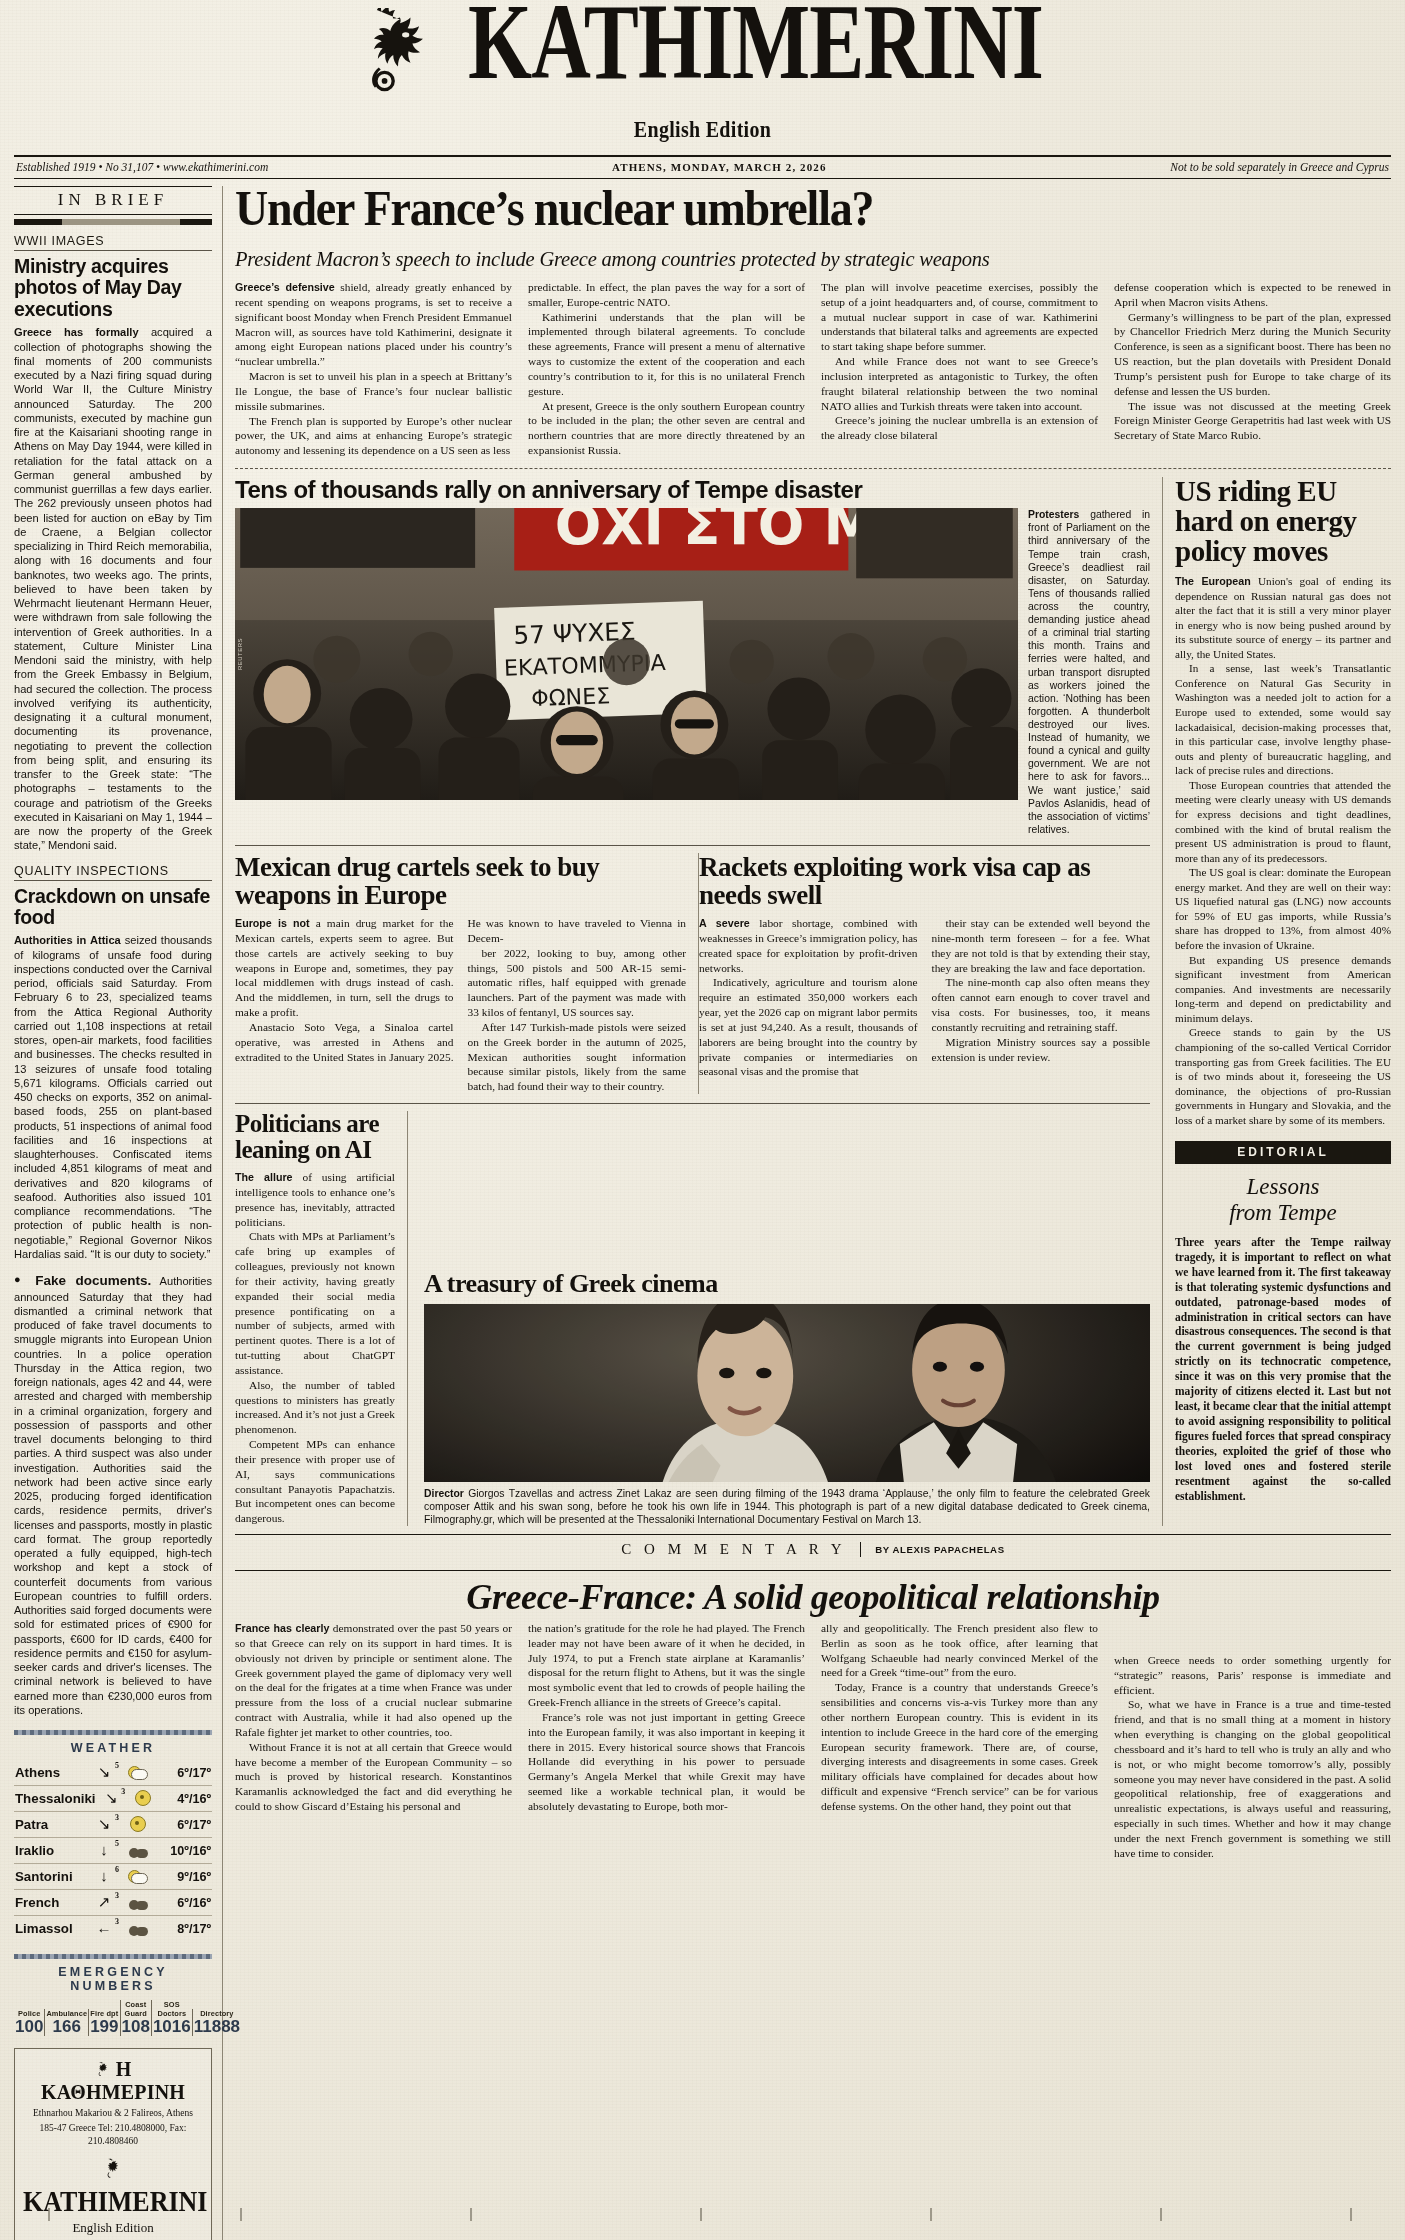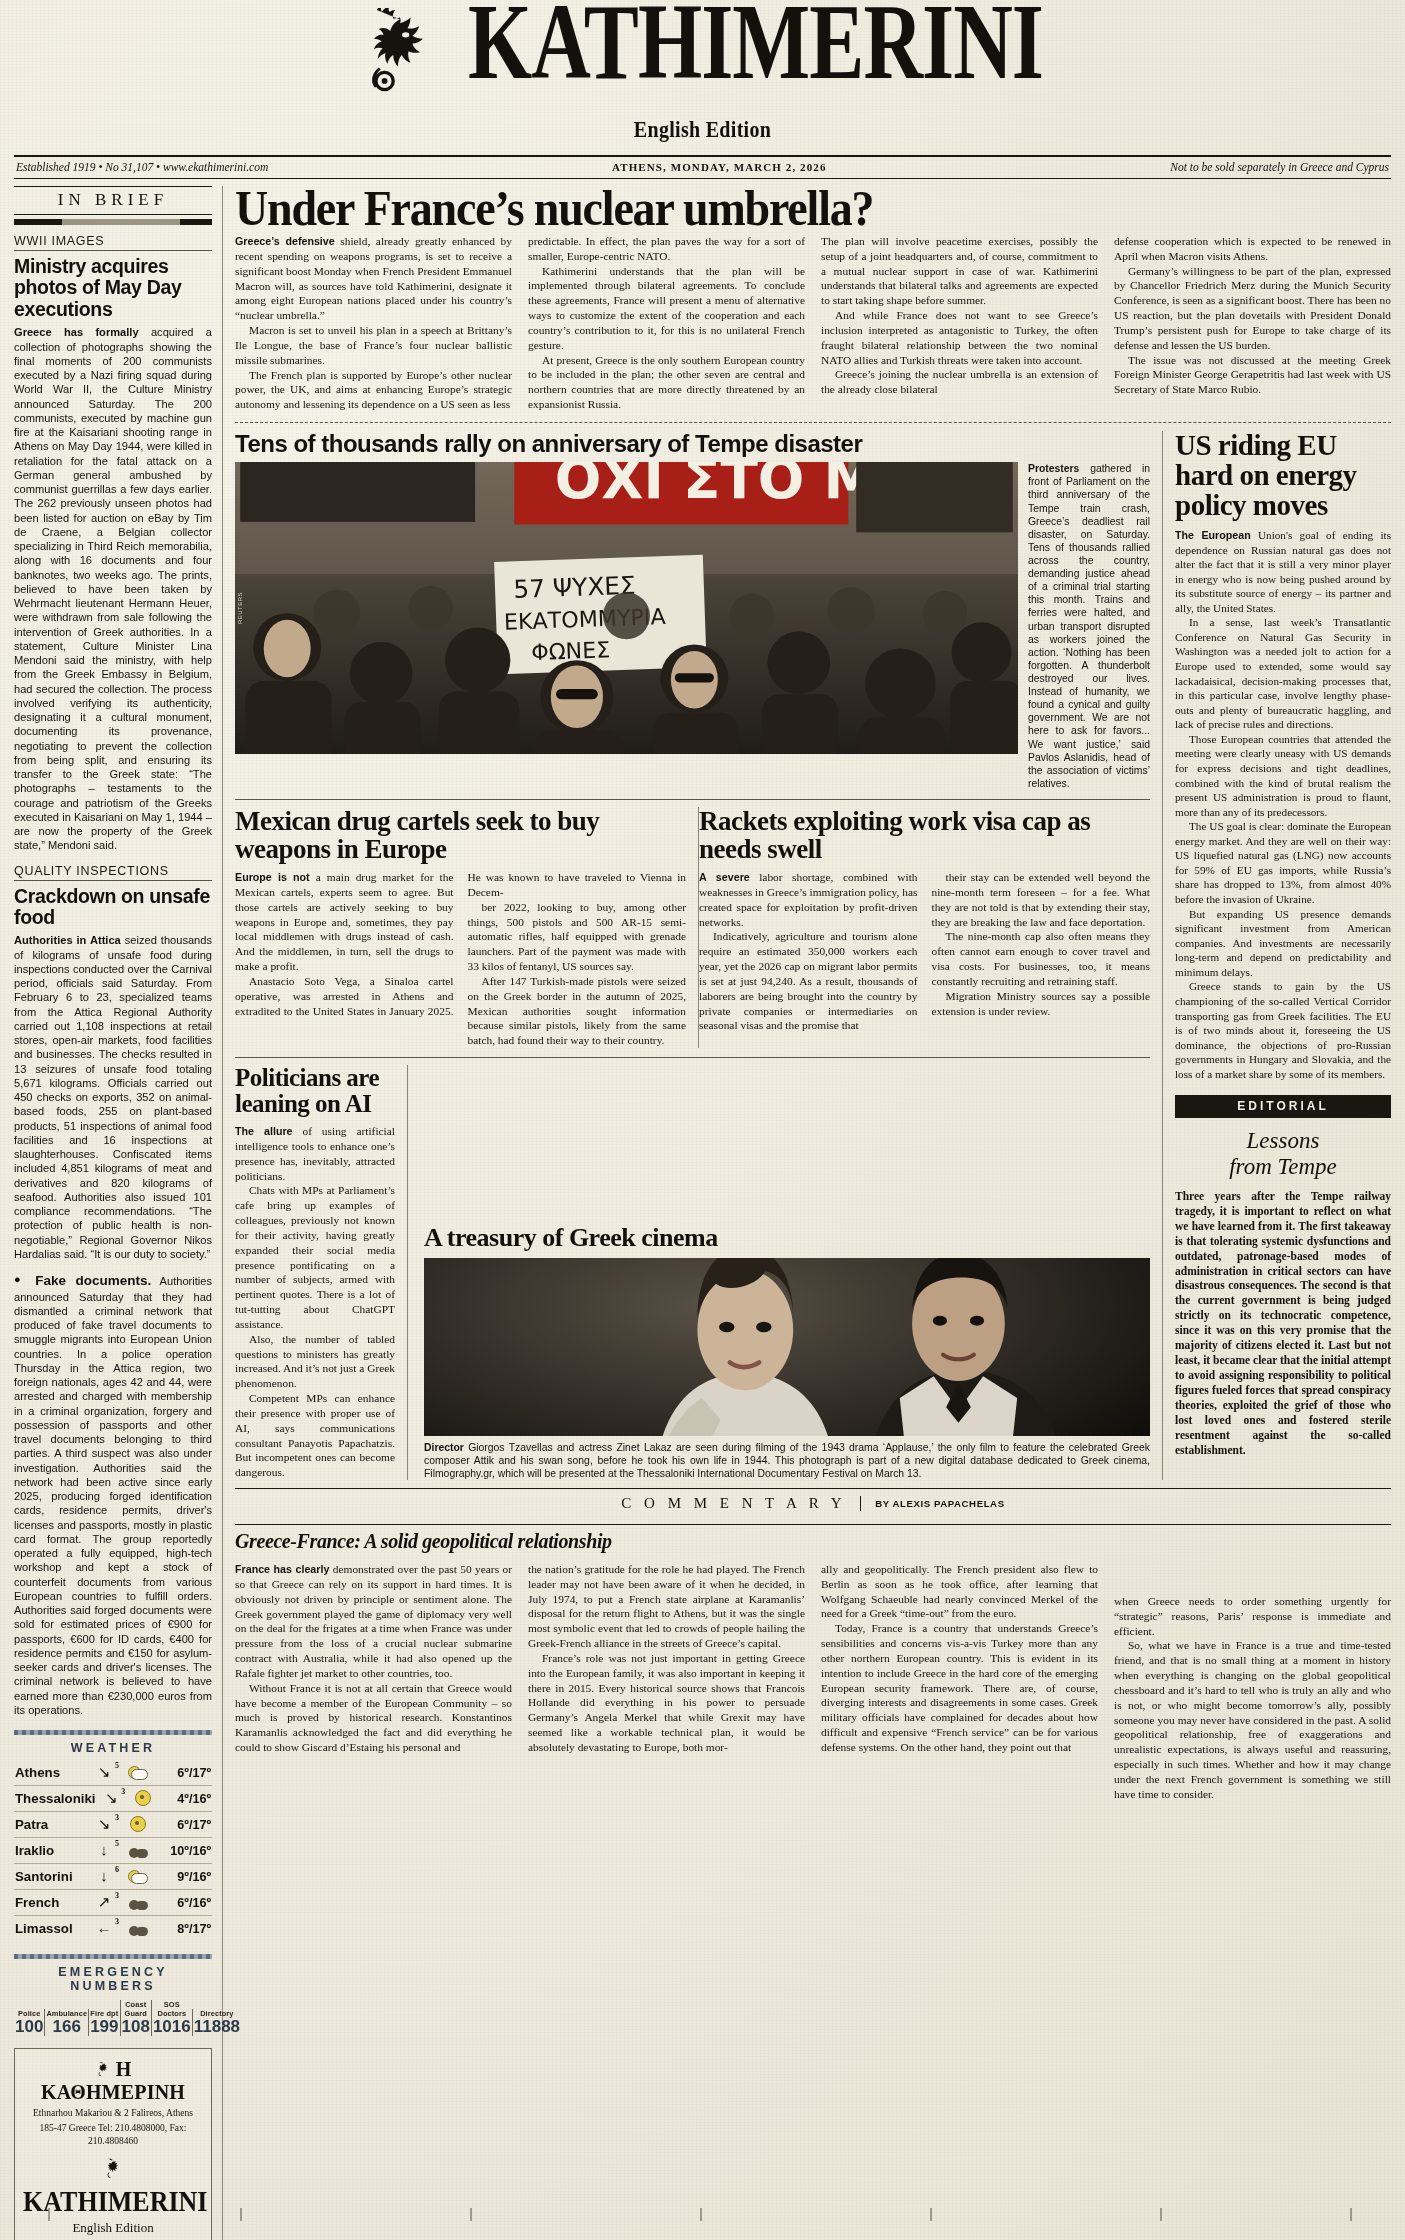--- a/index.html
+++ b/index.html
@@ -180,21 +180,21 @@
     line-height:1.3;text-align:justify;hyphens:auto;-webkit-hyphens:auto;}
   .ed-body p{margin:0;text-indent:0;}
 
   
   .com-rule{border-top:1px solid #1a1710;margin-top:8px;}
   .com-bar{display:flex;align-items:center;justify-content:center;gap:14px;padding:6px 0 4px;}
   .com-lbl{font-family:"Liberation Serif",serif;font-size:15px;letter-spacing:4.5px;}
   .com-by{font-family:"Liberation Sans",sans-serif;font-weight:700;font-size:9.6px;letter-spacing:.6px;}
   .com-sep{width:1px;height:15px;background:#1a1710;}
   .com-title{font-family:"Liberation Serif",serif;font-style:italic;font-weight:700;
-    font-size:20px;text-align:left;margin:5px 0 9px;letter-spacing:-.4px;}
+    font-size:36px;text-align:center;margin:5px 0 3px;letter-spacing:-.4px;}
   .caption-block{margin-top:5px;}
   .imgcredit{
     position:absolute;left:2px;top:50%;font-size:6px;color:#cfc9bc;
     transform:rotate(-90deg) translateX(-50%);transform-origin:left top;letter-spacing:.5px;
     font-family:"Liberation Sans",sans-serif;
   }
   .bottom-marks{position:absolute;left:0;right:0;bottom:12px;height:20px;}
   .bm{position:absolute;width:2px;height:13px;background:#6d6758;opacity:.6;}
 </style>
 </head>
@@ -347,20 +347,21 @@
         <div class="imp-ke">English Edition</div>
 
       </div>
 
     </div>
 
     <div class="col-main">
 
       <div>
         <h1 class="lead-h1">Under France’s nuclear umbrella?</h1>
+        <div class="lead-h2">President Macron’s speech to include Greece among countries protected by strategic weapons</div>
         <div style="display:flex;gap:16px;" class="artbody">
           <div style="flex:1 1 0;">
             <p class="first"><span class="lede">Greece’s defensive</span><span> shield, already greatly enhanced by recent spending on weapons programs, is set to receive a significant boost Monday when French President Emmanuel Macron will, as sources have told Kathimerini, designate it among eight European nations placed under his country’s “nuclear umbrella.”</span></p>
             <p>Macron is set to unveil his plan in a speech at Brittany’s Ile Longue, the base of France’s four nuclear ballistic missile submarines.</p>
             <p>The French plan is supported by Europe’s other nuclear power, the UK, and aims at enhancing Europe’s strategic autonomy and lessening its dependence on a US seen as less</p>
           </div>
           <div style="flex:1 1 0;">
             <p class="first">predictable. In effect, the plan paves the way for a sort of smaller, Europe-centric NATO.</p>
             <p>Kathimerini understands that the plan will be implemented through bilateral agreements. To conclude these agreements, France will present a menu of alternative ways to customize the extent of the cooperation and each country’s contribution to it, for this is no unilateral French gesture.</p>
             <p>At present, Greece is the only southern European country to be included in the plan; the other seven are central and northern countries that are more directly threatened by an expansionist Russia.</p>

